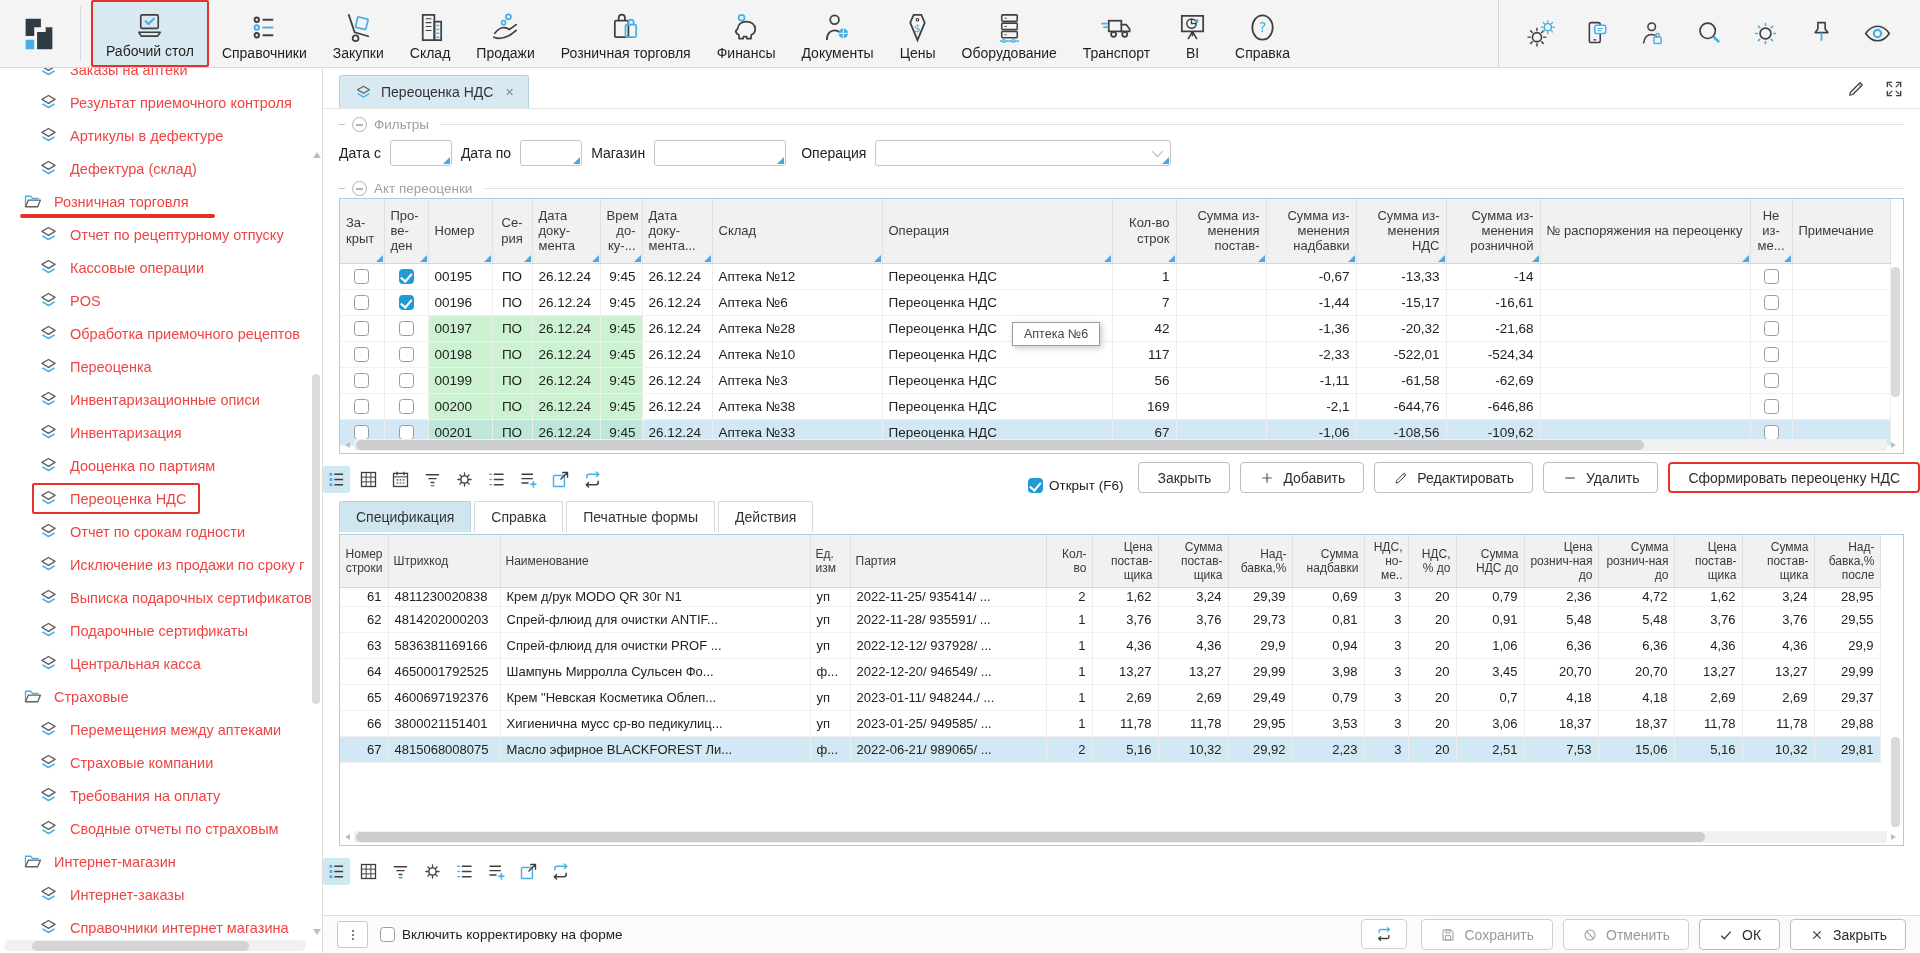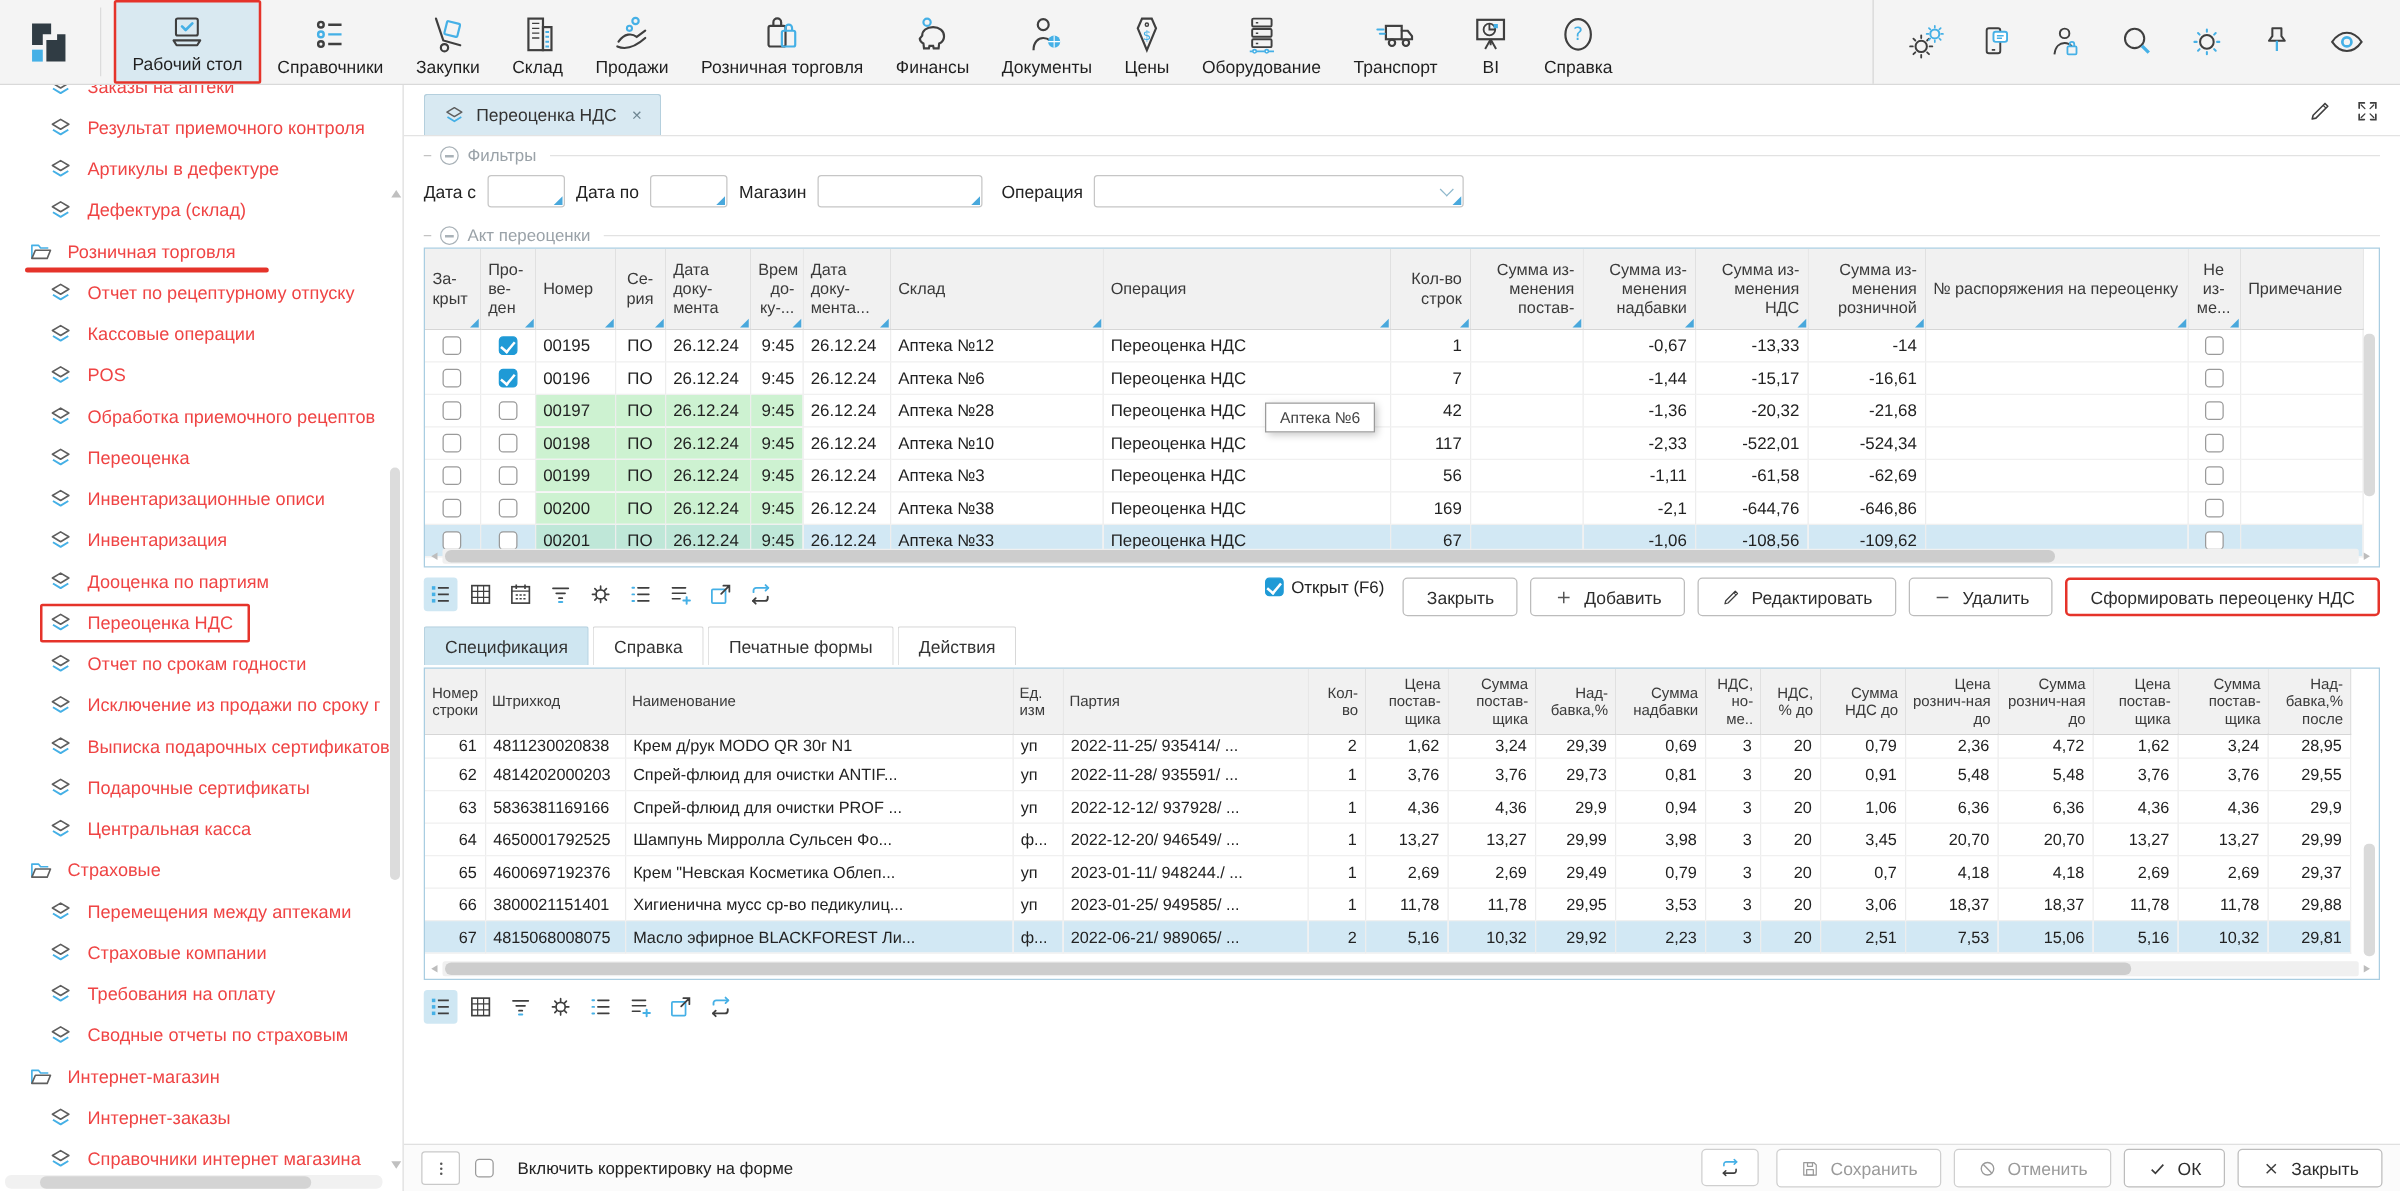--- a/index.html
+++ b/index.html
@@ -85,46 +85,46 @@
 .cb.on::after{content:'';position:absolute;left:3.5px;top:1px;width:5px;height:8.5px;border-right:2px solid #fff;border-bottom:2px solid #fff;transform:rotate(40deg)}
 .hbar{position:absolute;left:14px;right:16px;bottom:2px;height:12px;background:#f0f0f0;border-radius:2px}
 .hbar .thumb{position:absolute;top:1px;height:10px;background:#cdcdcd;border-radius:5px;cursor:pointer}
 .hbar .harr{position:absolute;top:3px;width:0;height:0;border-top:3.5px solid transparent;border-bottom:3.5px solid transparent}
 .hbar .harr.l{left:-9px;border-right:5px solid #bdbdbd}
 .hbar .harr.r{right:-9px;border-left:5px solid #bdbdbd}
 .vbar{position:absolute;top:2px;right:2px;bottom:18px;width:10px}
 .vbar .thumb{position:absolute;left:0;width:9px;background:#dadada;border-radius:4px;cursor:pointer}
 
 
-.icon-toolbar{display:flex;align-items:flex-start;gap:5px;margin:8px 16px;height:31px}
+.icon-toolbar{display:flex;align-items:flex-end;gap:5px;margin:8px 0;height:31px}
 .tbtn{width:27px;height:27px;border-radius:3px;display:flex;align-items:center;justify-content:center;cursor:pointer}
 .tbtn svg{width:21px;height:21px}
 .tbtn.sel{background:#cfe7f3}
 .open-cb{margin-left:auto;display:flex;align-items:center;gap:6px;font-size:13.5px;color:#222}
 .btn{height:31px;border:1px solid #bcbcbc;border-radius:4px;background:#fff;display:inline-flex;align-items:center;gap:8px;padding:0 18px;font-size:14px;color:#2d2d2d;margin-left:10px;cursor:pointer;white-space:nowrap}
 .btn .bic{width:16px;height:16px;display:inline-flex}
 .btn .bic svg{width:100%;height:100%}
 .btn.red{border:2.5px solid #e5332a}
 .btn.muted{color:#9a9a9a;border-color:#cfcfcf}
 
 
 .detail-tabs{display:flex;gap:3px;margin:0 16px;align-items:flex-end}
 .dtab{padding:7px 16px;font-size:14px;border:1px solid #d8d8d8;border-bottom:none;background:#fff;border-radius:2px 2px 0 0;color:#333;cursor:pointer}
 .dtab.active{background:#cfe6f1;border-color:#b7d2e0}
 
-.spec-box{height:250px}
+.spec-box{height:312px}
 .spec-box thead th{height:52px;font-size:12px;padding:2px 5px}
 .spec-box td{height:26px;font-size:13px}
 .spec-box tr.clip td{height:19px;padding-top:0;padding-bottom:0}
 
 
 .bottom-bar{margin-top:auto;height:38px;border-top:1px solid #e0e0e0;background:#fbfbfb;display:flex;align-items:center;padding:0 14px;gap:12px}
 .dots-btn{width:31px;height:27px;border:1px solid #c9c9c9;border-radius:3px;display:flex;align-items:center;justify-content:center;background:#fff;cursor:pointer}
 .dots-btn svg{width:16px;height:16px}
-.bcheck{display:flex;align-items:center;gap:19px;font-size:13.5px;color:#222}
+.bcheck{display:flex;align-items:center;gap:7px;font-size:13.5px;color:#222}
 .bb-right{margin-left:auto;display:flex;align-items:flex-start}
 .refresh-btn{width:46px;height:30px;border:1px solid #cfcfcf;border-radius:4px;background:#fff;display:flex;align-items:center;justify-content:center;margin-right:4px;cursor:pointer}
 .refresh-btn svg{width:18px;height:18px}
 
 
 .tooltip{position:absolute;left:1012px;top:322px;background:#fff;border:1px solid #9b9b9b;padding:4px 11px;font-size:12.5px;color:#444;box-shadow:2px 2px 6px rgba(0,0,0,.22);z-index:6;white-space:nowrap}
 </style>
 </head>
 <body>
 

